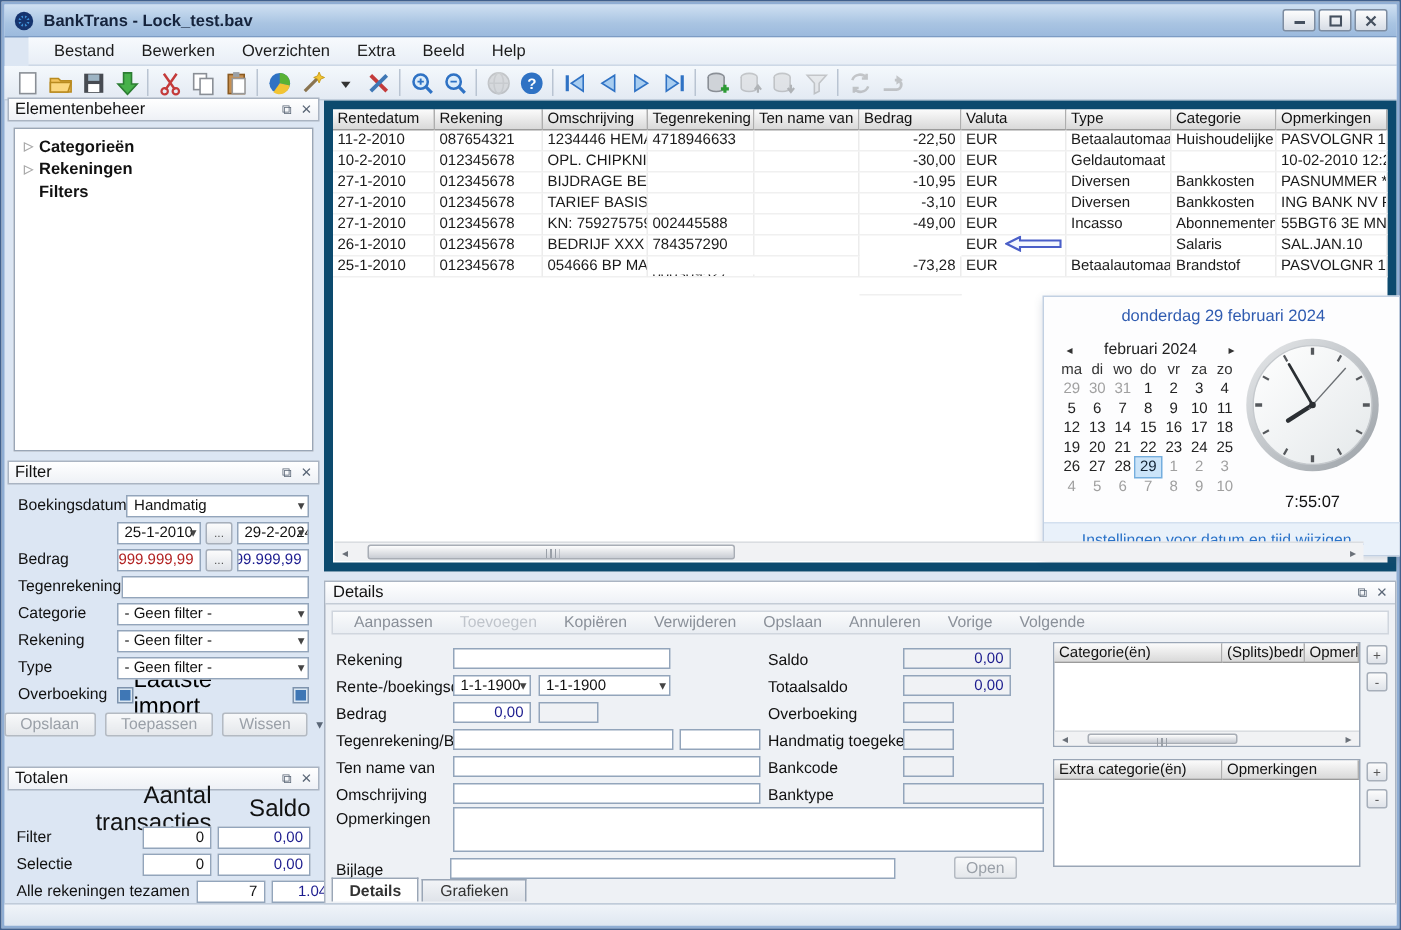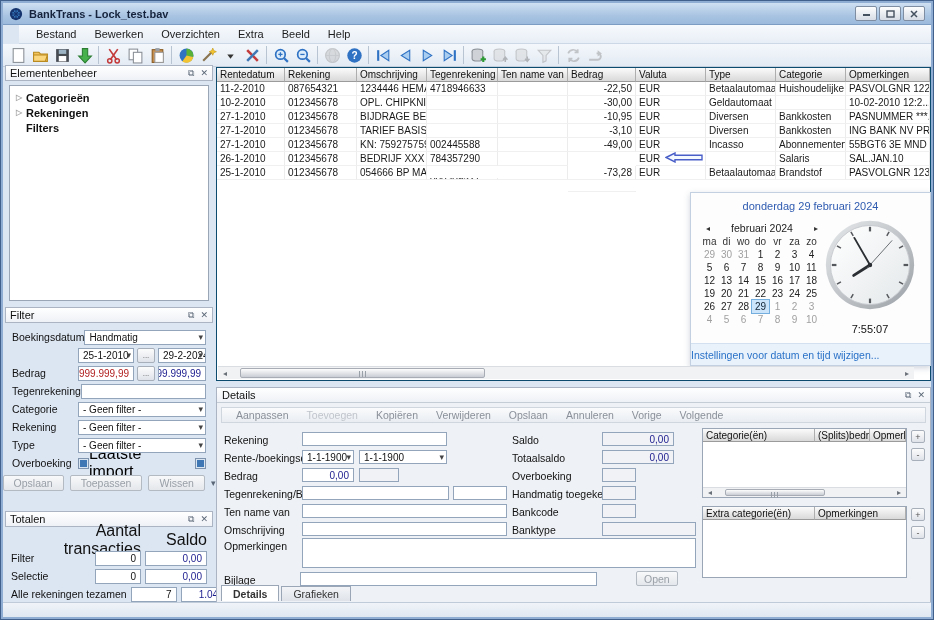--- a/index.html
+++ b/index.html
@@ -97,21 +97,21 @@
   #panel-totalen { top:510px; height:92px; }
   .trow { height:18px; display:flex; align-items:center; padding:0 6px; gap:4px; }
   .tlabel { flex:1; font-size:10.5px; color:#111; white-space:nowrap; }
   .thead-r { font-size:16px; color:#111; text-align:right; }
   .cnt { flex:0 0 46px; justify-content:flex-end; }
   .sal { flex:0 0 62px; justify-content:flex-end; }
 
   
   .grid-area {
     position:absolute; left:215px; top:66px; width:715px; height:314px;
-    background:#fff; border:1px solid #0c4a6e;
+    background:#fff; border:6px solid #0c4a6e;
   }
   .trx-head { display:flex; height:14px; }
   .trx-th {
     background:linear-gradient(#fbfbfb,#d9d9d9); border-right:1px solid #aeaeae;
     border-bottom:1px solid #9b9b9b; font-size:10px; color:#111;
     padding:0 3px; display:flex; align-items:center; overflow:hidden; white-space:nowrap;
   }
   .trx-row { display:flex; height:14px; }
   .trx-td {
     font-size:10px; color:#1a1a1a; padding:0 3px; display:flex; align-items:center;
@@ -147,21 +147,21 @@
   .cal-grid { display:grid; grid-template-columns:repeat(7,17px); }
   .cal-cell { height:13px; line-height:13px; text-align:center; font-size:10px; color:#222; }
   .cal-dow { font-size:10px; color:#333; }
   .cal-muted { color:#a0a0a0; }
   .cal-sel { background:#cbe4f9; outline:1px solid #74aede; color:#123; }
   .clockwrap { position:absolute; right:12px; top:26px; width:96px; text-align:center; }
   .clock-time { font-size:11px; color:#111; margin-top:8px; }
   .flyout-link-bar {
     position:absolute; left:0; right:0; bottom:0; height:22px;
     background:#e9f1fa; border-top:1px solid #d3e0ef;
-    display:flex; align-items:center; justify-content:flex-start;
+    display:flex; align-items:center; justify-content:center;
   }
   .flyout-link { font-size:10.5px; color:#2a72c8; }
 
   
   .details-panel {
     position:absolute; left:215px; top:386px; width:715px; height:216px;
     background:#eef1f5; border:1px solid #aab4c2;
   }
   .dp-head {
     height:15px; background:linear-gradient(#ffffff,#eef1f6); border-bottom:1px solid #c4ccd6;

